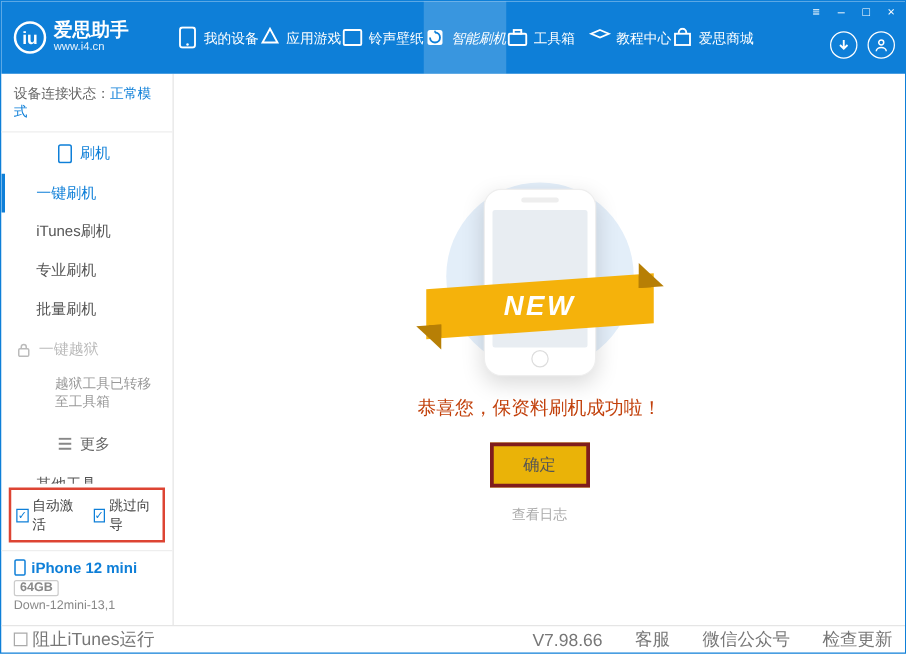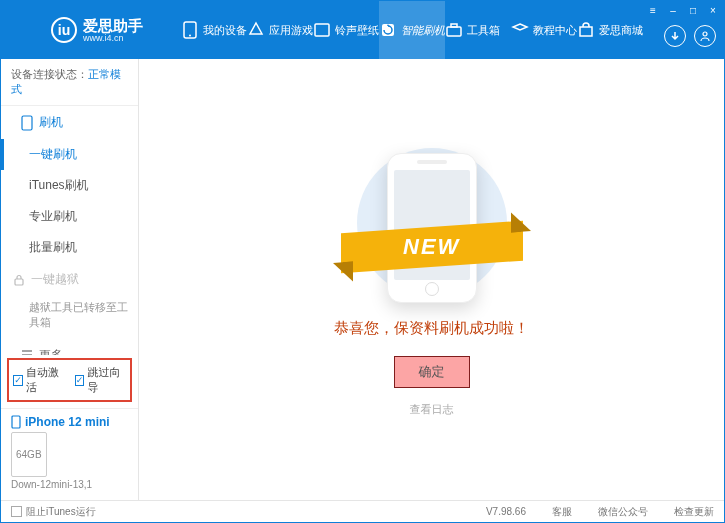--- a/index.html
+++ b/index.html
@@ -1,70 +1,70 @@
 <!DOCTYPE html>
 <html><head>
 <meta charset="utf-8">
 <style>
 * { margin: 0; padding: 0; box-sizing: border-box; font-family: "Microsoft YaHei", Arial, sans-serif; }
 body { background: #fff; width: 725px; height: 523px; overflow: hidden; border: 1px solid #0e7fd8; position: relative; }
 
 .header { background: #0e7fd8; height: 58px; display: flex; align-items: center; color: #fff; position: relative; }
-.logo-area { display: flex; align-items: flex-end; padding: 0 10px; width: 140px; margin-left: 40px; }
+.logo-area { display: flex; align-items: flex-start; padding: 0 10px; width: 140px; }
 .logo-mark { width: 26px; height: 26px; border: 2px solid #fff; border-radius: 50%; display: flex; align-items: center; justify-content: center; font-weight: bold; font-size: 14px; margin-right: 6px; }
 .logo-text { font-size: 15px; font-weight: bold; line-height: 1; }
 .logo-sub { font-size: 9px; opacity: .9; }
 .nav { display: flex; height: 100%; flex: 1; }
 .nav-item { width: 66px; display: flex; flex-direction: row; align-items: center; justify-content: flex-start; font-size: 11px; gap: 4px; cursor: pointer; }
 .nav-item.active { background: rgba(255,255,255,.18); font-style: italic; }
 .nav-icon { width: 18px; height: 18px; display: flex; align-items: center; justify-content: center; }
 .win-controls { position: absolute; top: 2px; right: 4px; display: flex; gap: 6px; font-size: 10px; }
 .win-btn { width: 14px; height: 14px; display: flex; align-items: center; justify-content: center; cursor: pointer; }
 .header-right { position: absolute; right: 8px; top: 24px; display: flex; gap: 8px; }
 .circ-btn { width: 22px; height: 22px; border: 1.5px solid #fff; border-radius: 50%; display: flex; align-items: center; justify-content: center; cursor: pointer; }
 
 .body { display: flex; height: calc(100% - 58px - 22px); }
 .sidebar { width: 138px; border-right: 1px solid #e5e5e5; display: flex; flex-direction: column; font-size: 12px; color: #444; }
 .conn-status { padding: 8px 10px; font-size: 11px; border-bottom: 1px solid #eee; color: #666; }
 .conn-status .val { color: #0e7fd8; }
 .side-scroll { flex: 1; overflow: hidden; }
-.side-group-hdr { display: flex; align-items: center; gap: 6px; padding: 8px 20px; color: #666; cursor: pointer; }
+.side-group-hdr { display: flex; align-items: center; gap: 6px; padding: 8px 1px; color: #666; cursor: pointer; margin-left: 44px; }
 .side-item { padding: 7px 10px 7px 28px; cursor: pointer; color: #555; }
 .side-item.active { color: #0e7fd8; position: relative; }
 .side-item.active::before { content: ""; position: absolute; left: 0; top: 0; bottom: 0; width: 3px; background: #0e7fd8; }
 .lock-group { display: flex; align-items: center; gap: 6px; padding: 8px 12px; color: #bbb; }
-.lock-note { padding: 4px 10px 8px 28px; font-size: 11px; color: #999; line-height: 1.4; }
+.lock-note { padding: 4px 10px 8px 28px; font-size: 11px; color: #999; line-height: 1.4; margin-left: 15px; }
 
 .checkbox-row { border: 2px solid #d43; margin: 3px 6px 6px 6px; padding: 5px 4px; display: flex; gap: 10px; font-size: 11px; }
 .cb { display: flex; align-items: center; gap: 3px; cursor: pointer; }
 .cb-box { width: 11px; height: 11px; border: 1px solid #0e7fd8; display: flex; align-items: center; justify-content: center; color: #0e7fd8; font-size: 9px; line-height: 1; }
 
 .device-block { padding: 6px 10px 10px 10px; border-top: 1px solid #eee; }
 .dev-name { color: #0e7fd8; font-size: 12px; font-weight: bold; display: flex; align-items: center; gap: 4px; }
-.dev-cap { display: inline-block; border: 1px solid #ccc; border-radius: 2px; padding: 16px 4px; font-size: 10px; color: #888; margin-top: 3px; }
+.dev-cap { display: inline-block; border: 1px solid #ccc; border-radius: 2px; padding: 0 4px; font-size: 10px; color: #888; margin-top: 3px; font-weight: bold; }
 .dev-meta { font-size: 10px; color: #888; margin-top: 2px; }
 
 .main { flex: 1; display: flex; flex-direction: column; align-items: center; justify-content: center; position: relative; }
 .illus { width: 170px; height: 160px; position: relative; margin-bottom: 16px; }
 .phone { position: absolute; left: 50%; top: 10px; transform: translateX(-50%); width: 90px; height: 150px; background: #fff; border-radius: 14px; box-shadow: 0 6px 18px rgba(0,0,0,.15); border: 1px solid #eee; }
 .phone::before { content: ""; position: absolute; top: 6px; left: 50%; transform: translateX(-50%); width: 30px; height: 4px; background: #eee; border-radius: 3px; }
 .phone::after { content: ""; position: absolute; bottom: 6px; left: 50%; transform: translateX(-50%); width: 12px; height: 12px; border: 1px solid #ddd; border-radius: 50%; }
 .phone-screen { position: absolute; top: 16px; left: 6px; right: 6px; bottom: 22px; background: #e8edf2; border-radius: 2px; }
 .circle-bg { position: absolute; left: 50%; top: 50%; transform: translate(-50%,-50%); width: 150px; height: 150px; background: #e3eef9; border-radius: 50%; z-index: -1; }
 .ribbon { position: absolute; left: -6px; right: -6px; top: 84px; height: 40px; background: #f5b20b; display: flex; align-items: center; justify-content: center; transform: skewY(-4deg); }
 .ribbon::before, .ribbon::after { content: ""; position: absolute; width: 0; height: 0; border: 10px solid transparent; }
 .ribbon::before { left: -8px; bottom: -9px; border-right-color: #b77f05; border-top-color: #b77f05; }
 .ribbon::after { right: -8px; top: -9px; border-left-color: #b77f05; border-bottom-color: #b77f05; }
 .ribbon span { transform: skewY(4deg); color: #fff; font-weight: 900; font-size: 22px; letter-spacing: 2px; font-style: italic; }
 
 .success-text { font-size: 15px; color: #c2410c; margin-bottom: 18px; }
-.ok-btn { border: 1px solid #7f1d1d; background: #fca5a5; padding: 6px 24px; font-size: 13px; color: #555; cursor: pointer; margin-bottom: 14px; }
+.ok-btn { border: 3px solid #7f1d1d; background: #eab308; padding: 6px 24px; font-size: 13px; color: #555; cursor: pointer; margin-bottom: 14px; }
 .log-link { font-size: 11px; color: #aaa; cursor: pointer; }
 
-.footer { height: 22px; border-top: 1px solid #e5e5e5; display: flex; align-items: center; font-size: 10px; color: #777; padding: 0 10px; justify-content: space-between; }
+.footer { height: 22px; border-top: 1px solid #e5e5e5; display: flex; align-items: center; font-size: 14px; color: #777; padding: 0 10px; justify-content: space-between; }
 .foot-left { display: flex; align-items: center; gap: 4px; }
 .foot-cb { width: 11px; height: 11px; border: 1px solid #aaa; }
 .foot-right { display: flex; align-items: center; gap: 26px; }
 .foot-link { cursor: pointer; }
 </style>
 </head>
 <body>
 
 <div class="header">
   <div class="logo-area">

